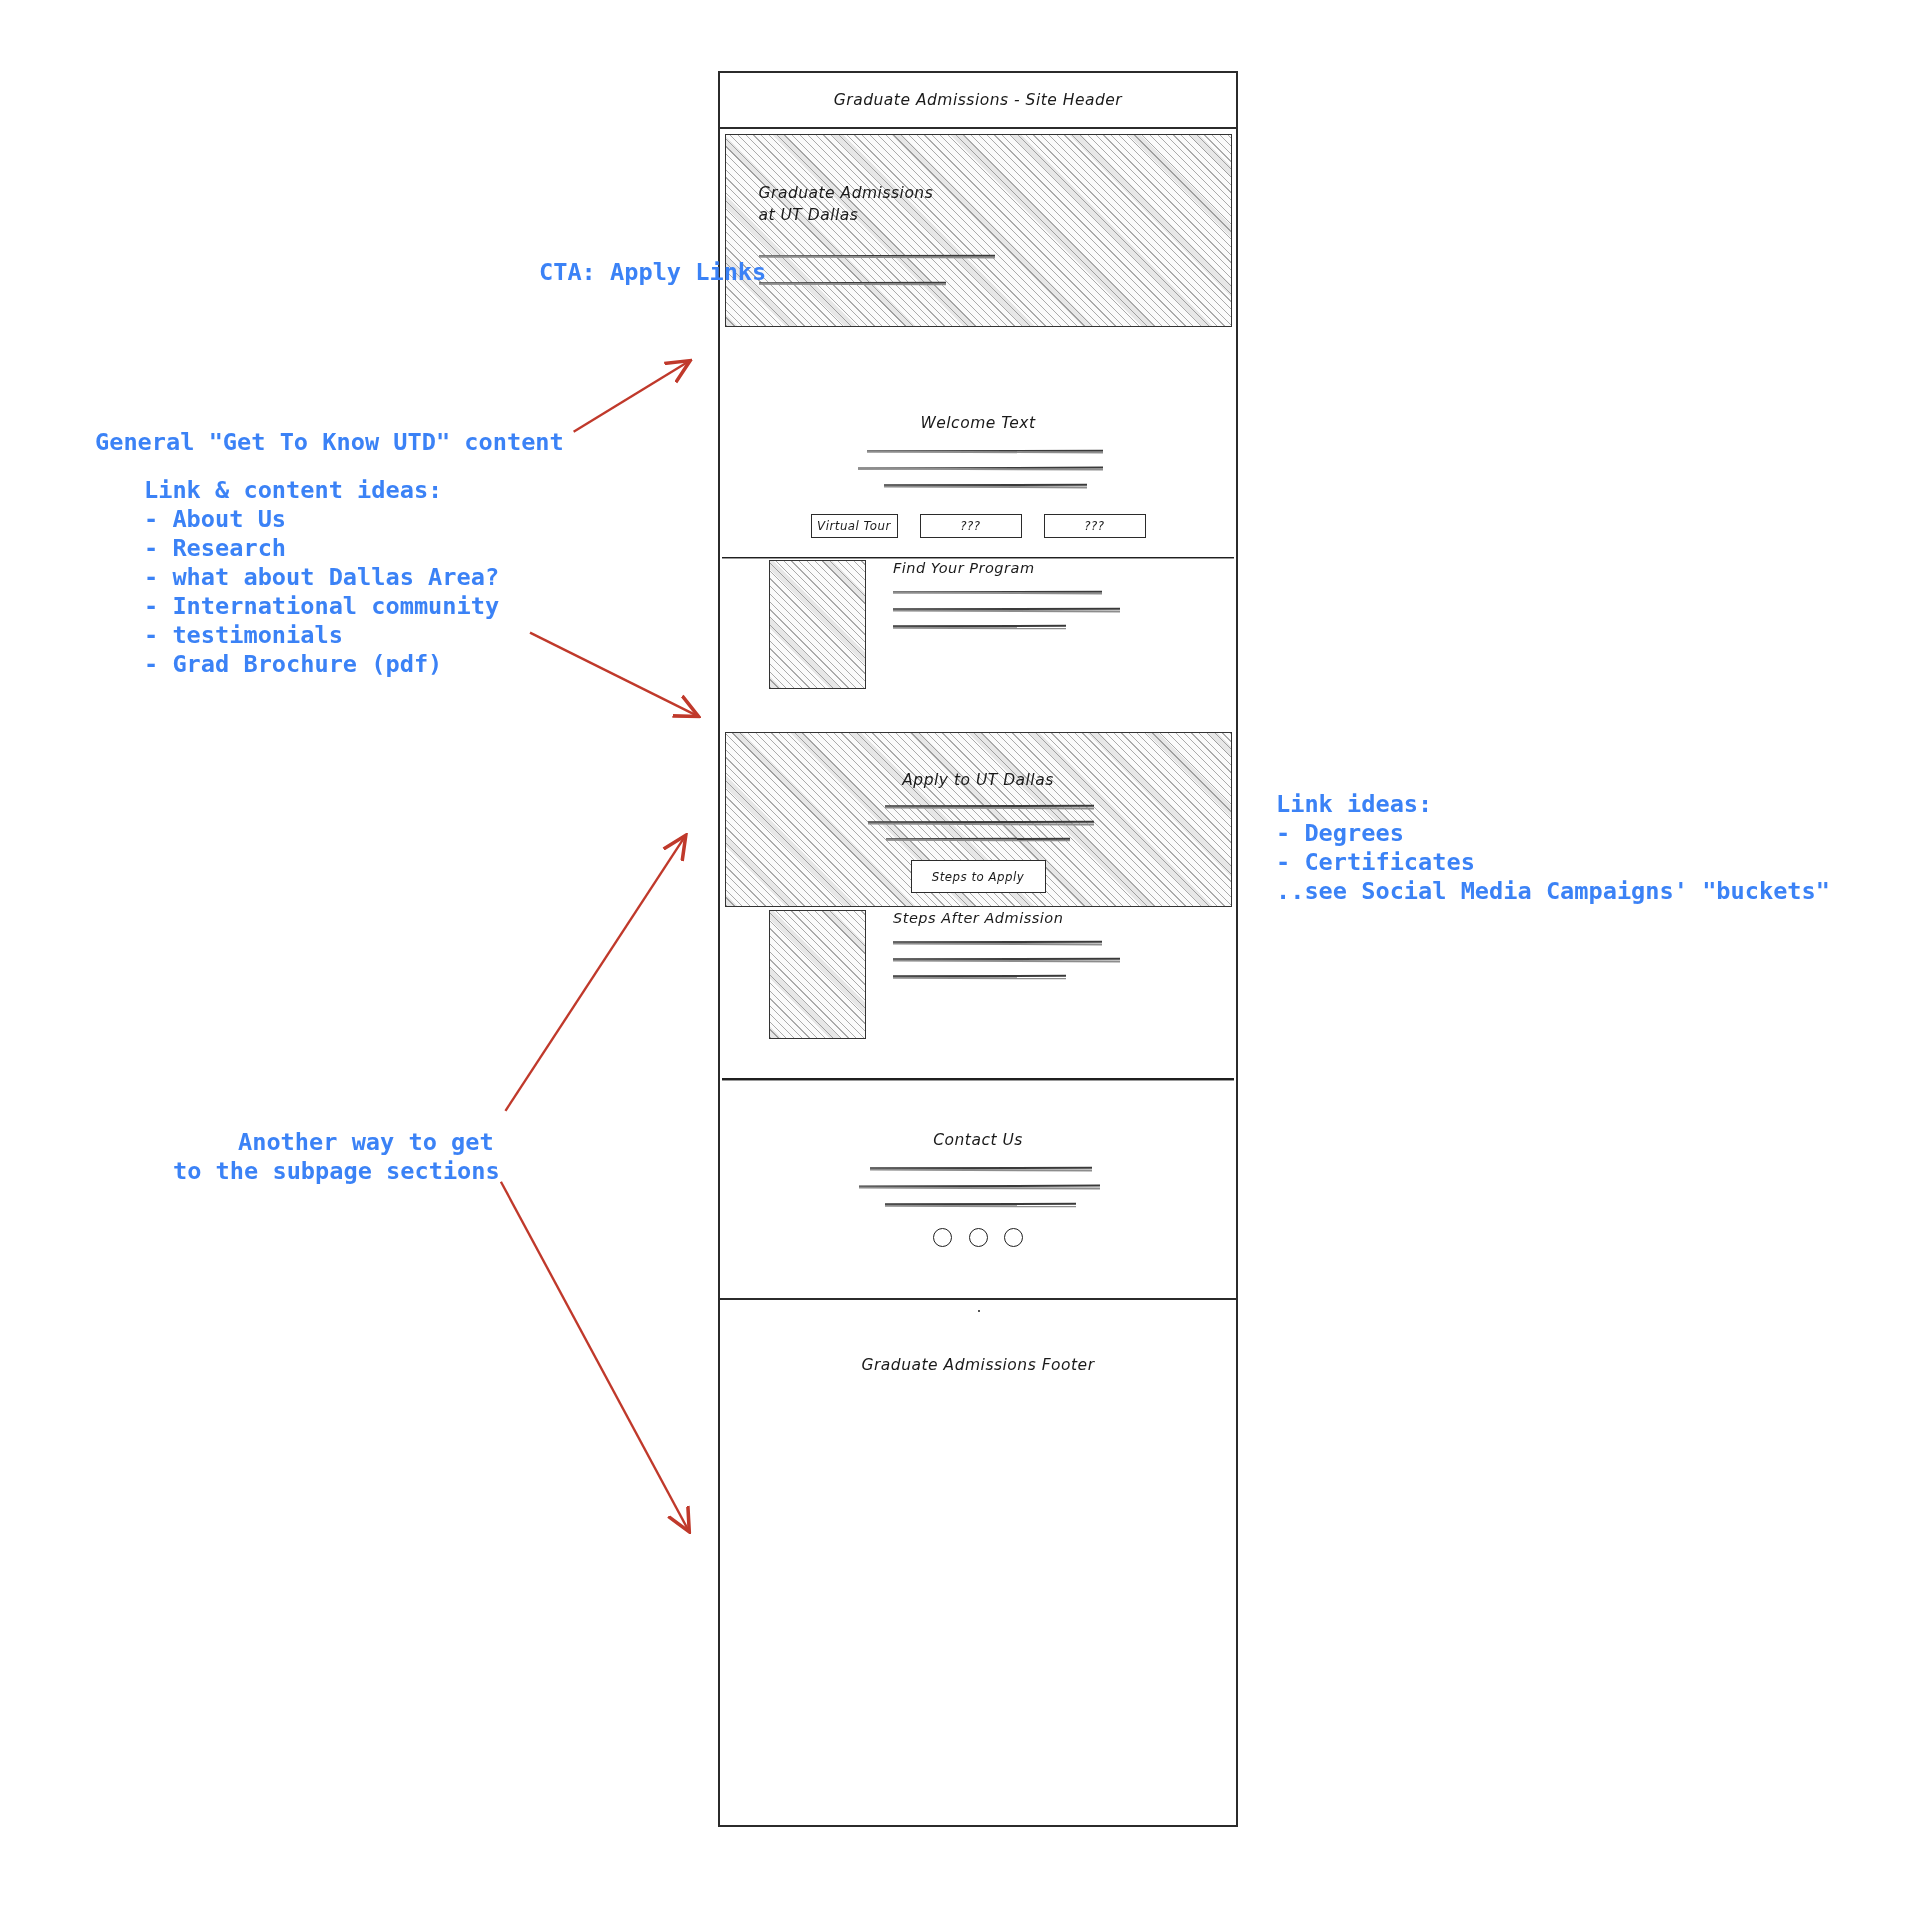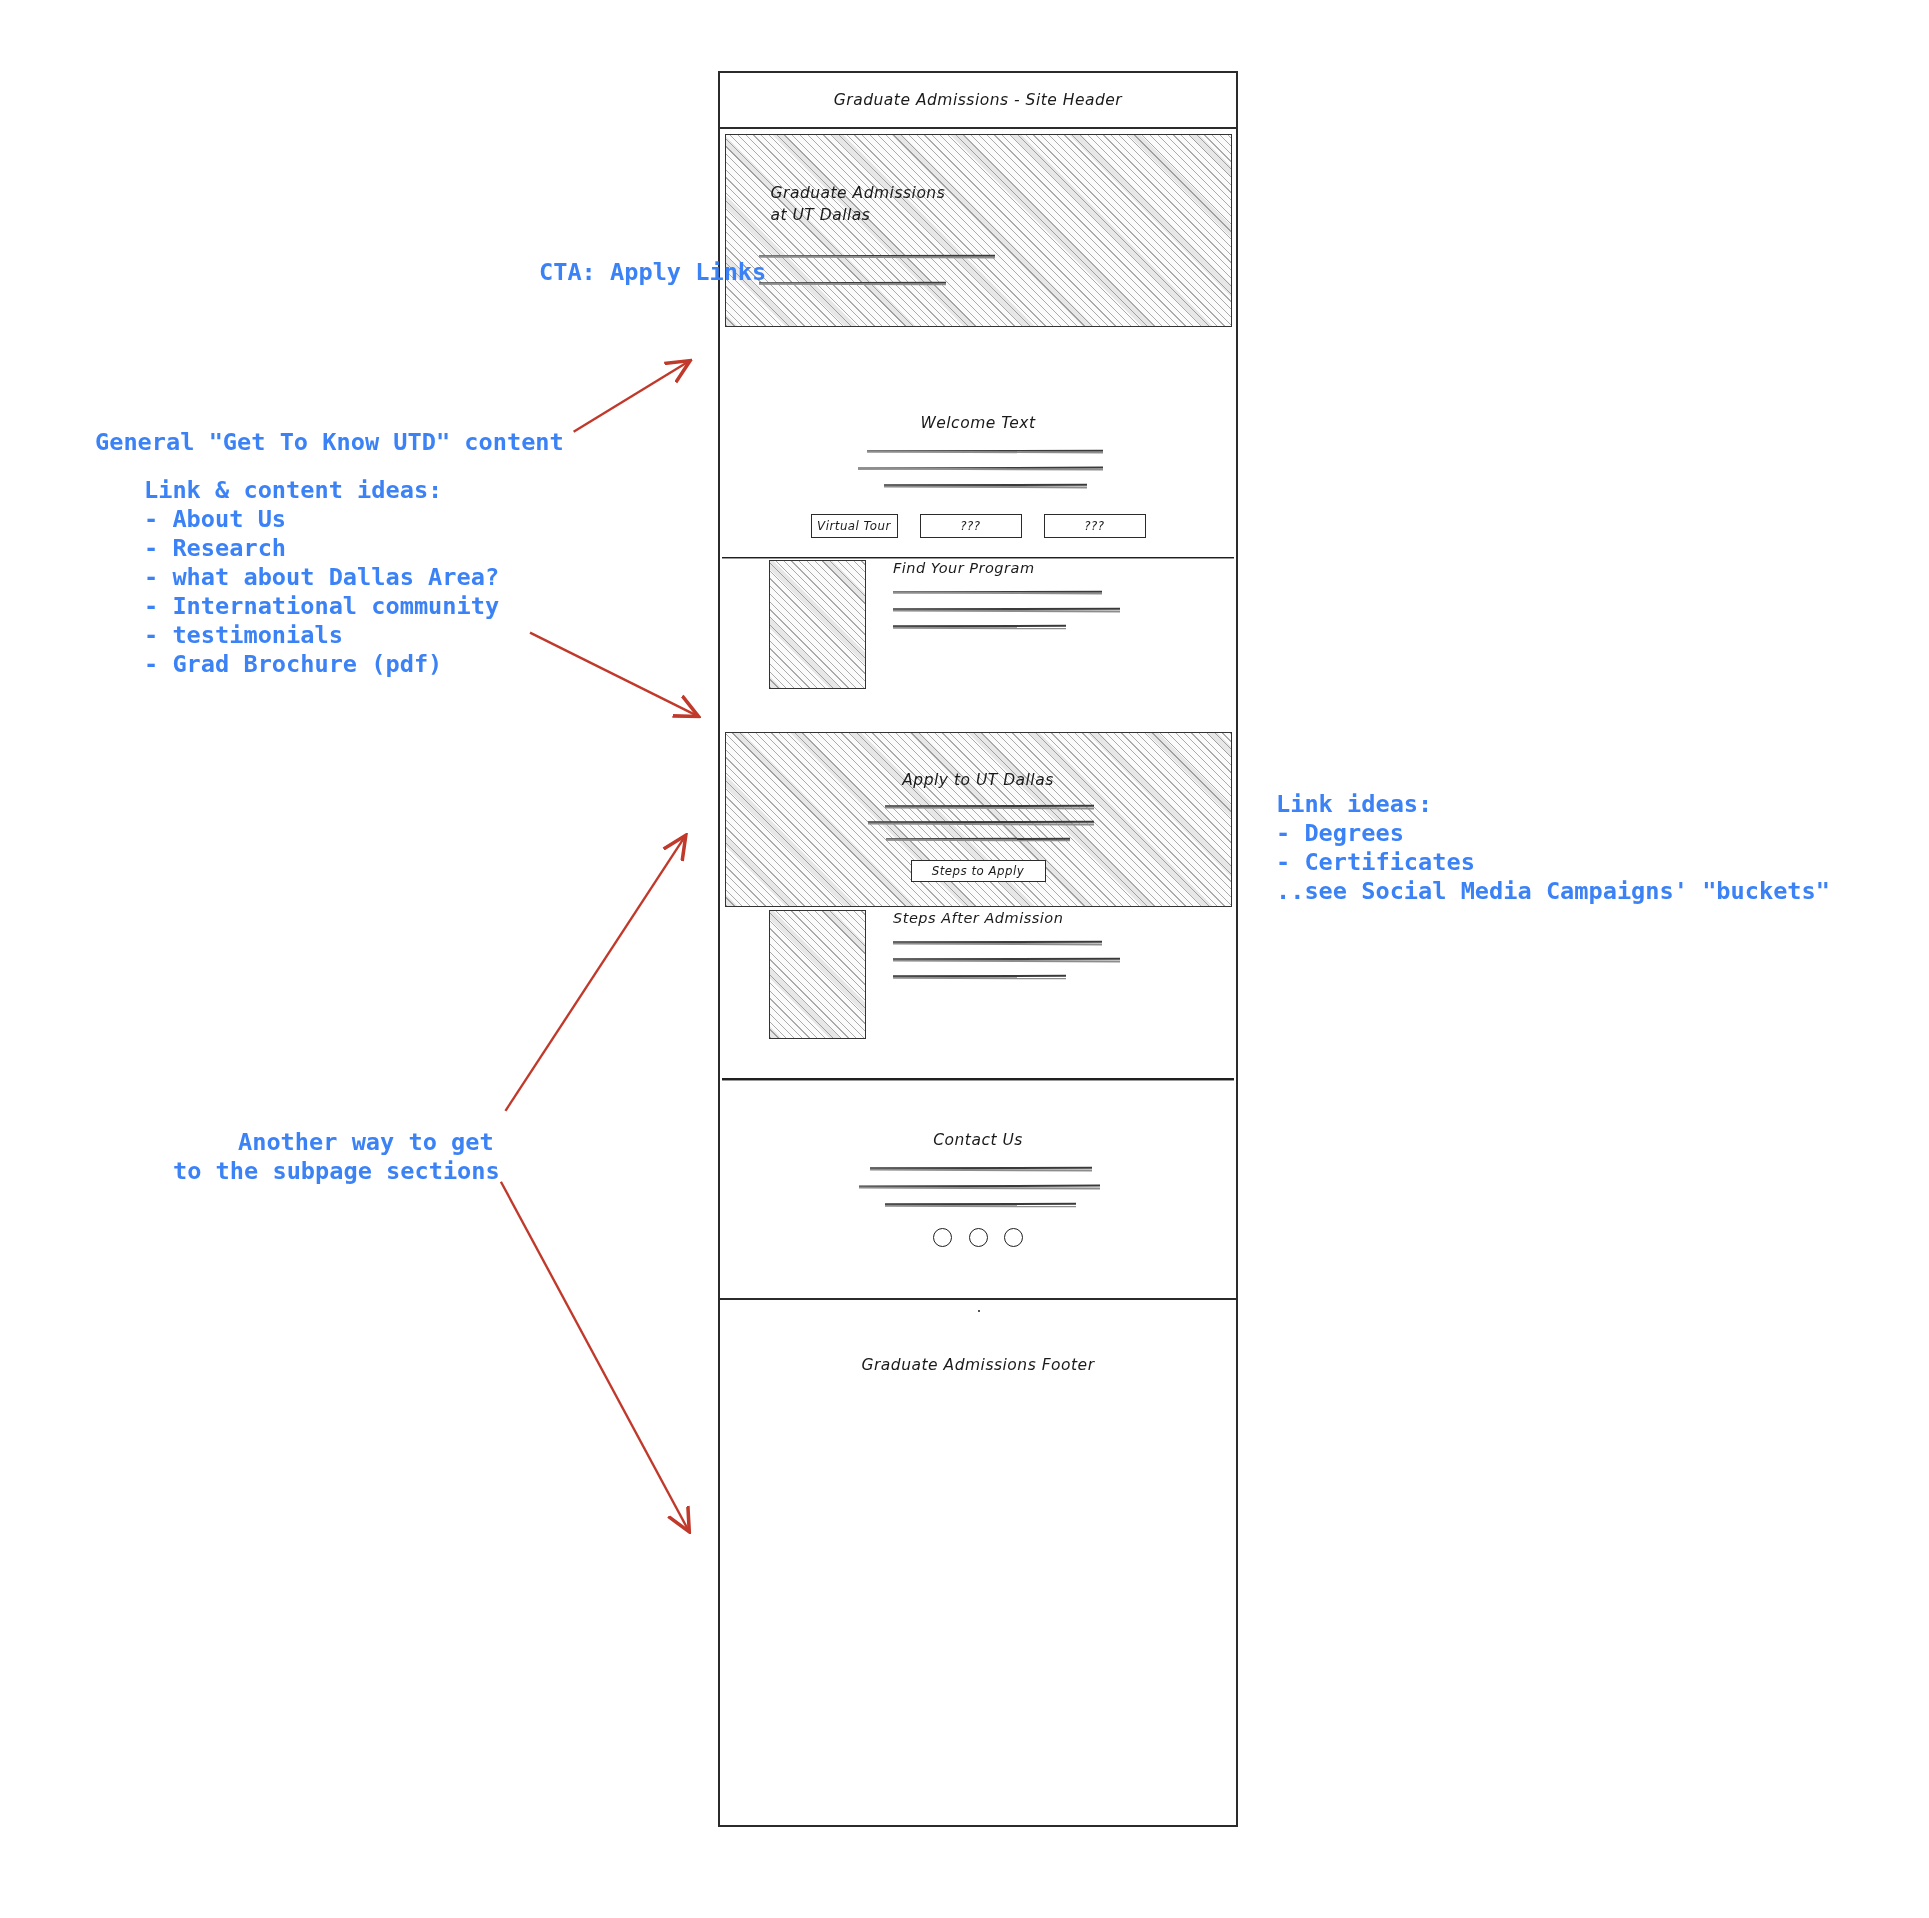--- a/index.html
+++ b/index.html
@@ -86,21 +86,20 @@
     width: calc(100% - 9px);
     box-sizing: border-box;
     position: relative;
   }
   .hero .hero-title {
     position: absolute;
     left: 33px;
     top: 47px;
     font-size: 15.5px;
     line-height: 1.45;
-    margin-left: 12px;
   }
 
   
   .rule {
     position: relative;
     height: 4.5px;
   }
   .rule::before,
   .rule::after {
     content: "";
@@ -307,21 +306,21 @@
   </div>
 
   <div class="wf-section apply-banner hatched">
     <span class="sketch heading">Apply to UT Dallas</span>
     <div class="apply-rules">
       <div class="rule ar1"></div>
       <div class="rule ar2"></div>
       <div class="rule ar3"></div>
     </div>
     <div class="btn-row" style="margin-top:18px;">
-      <div class="wf-btn sketch" style="min-width:135px;height:22px;">Steps to Apply</div>
+      <div class="wf-btn sketch" style="min-width:135px;height:33px;">Steps to Apply</div>
     </div>
   </div>
 
   <div class="wf-section media-sect">
     <div class="thumb hatched"></div>
     <div class="media-body">
       <span class="sketch heading">Steps After Admission</span>
       <div class="rule mr1"></div>
       <div class="rule mr2"></div>
       <div class="rule mr3"></div>

